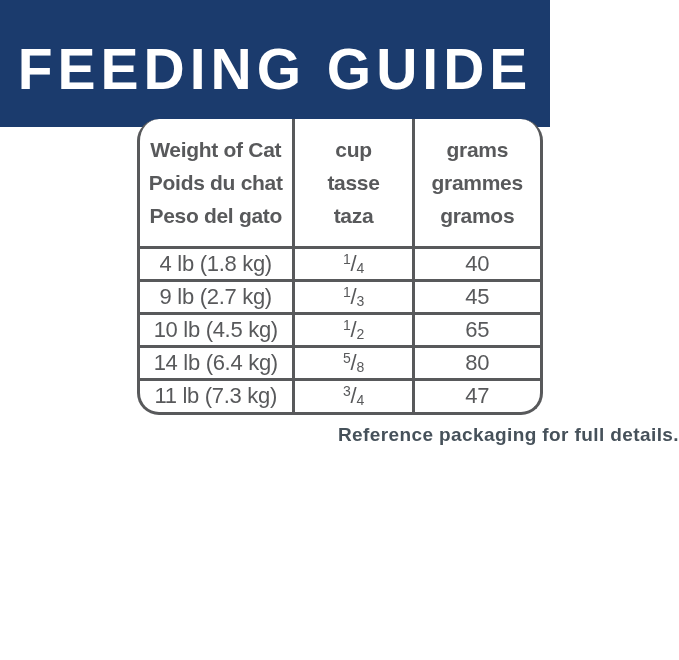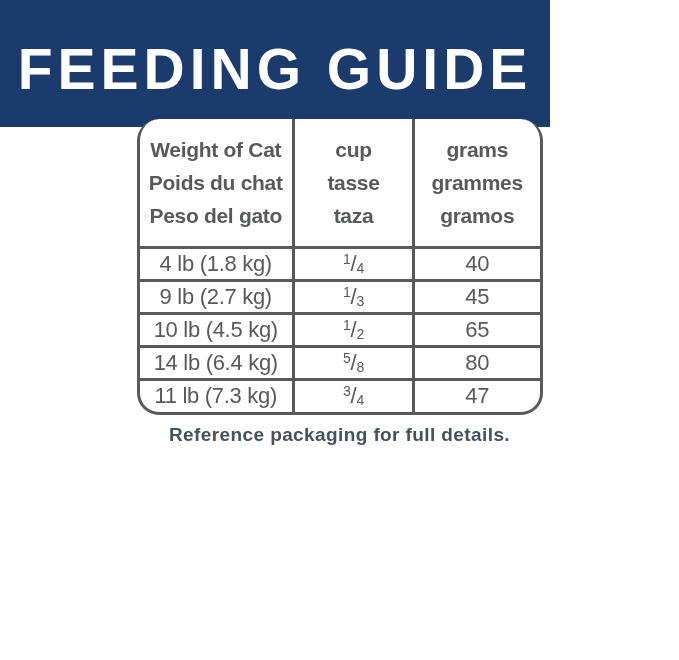--- a/index.html
+++ b/index.html
@@ -100,21 +100,21 @@
     white-space: nowrap;
   }
   .frac { display: inline-block; font-size: 22px; }
   .frac .num { font-size: 14px; position: relative; top: -7px; }
   .frac .slash { font-size: 22px; }
   .frac .den { font-size: 14px; position: relative; top: 2px; }
 
   
   .footer-note {
     margin-top: 9px;
-    text-align: center;
+    text-align: right;
     color: var(--footer-text);
     font-size: 19px;
     font-weight: bold;
     letter-spacing: 0.4px;
   }
 </style>
 </head>
 <body>
 
 <header class="banner">

